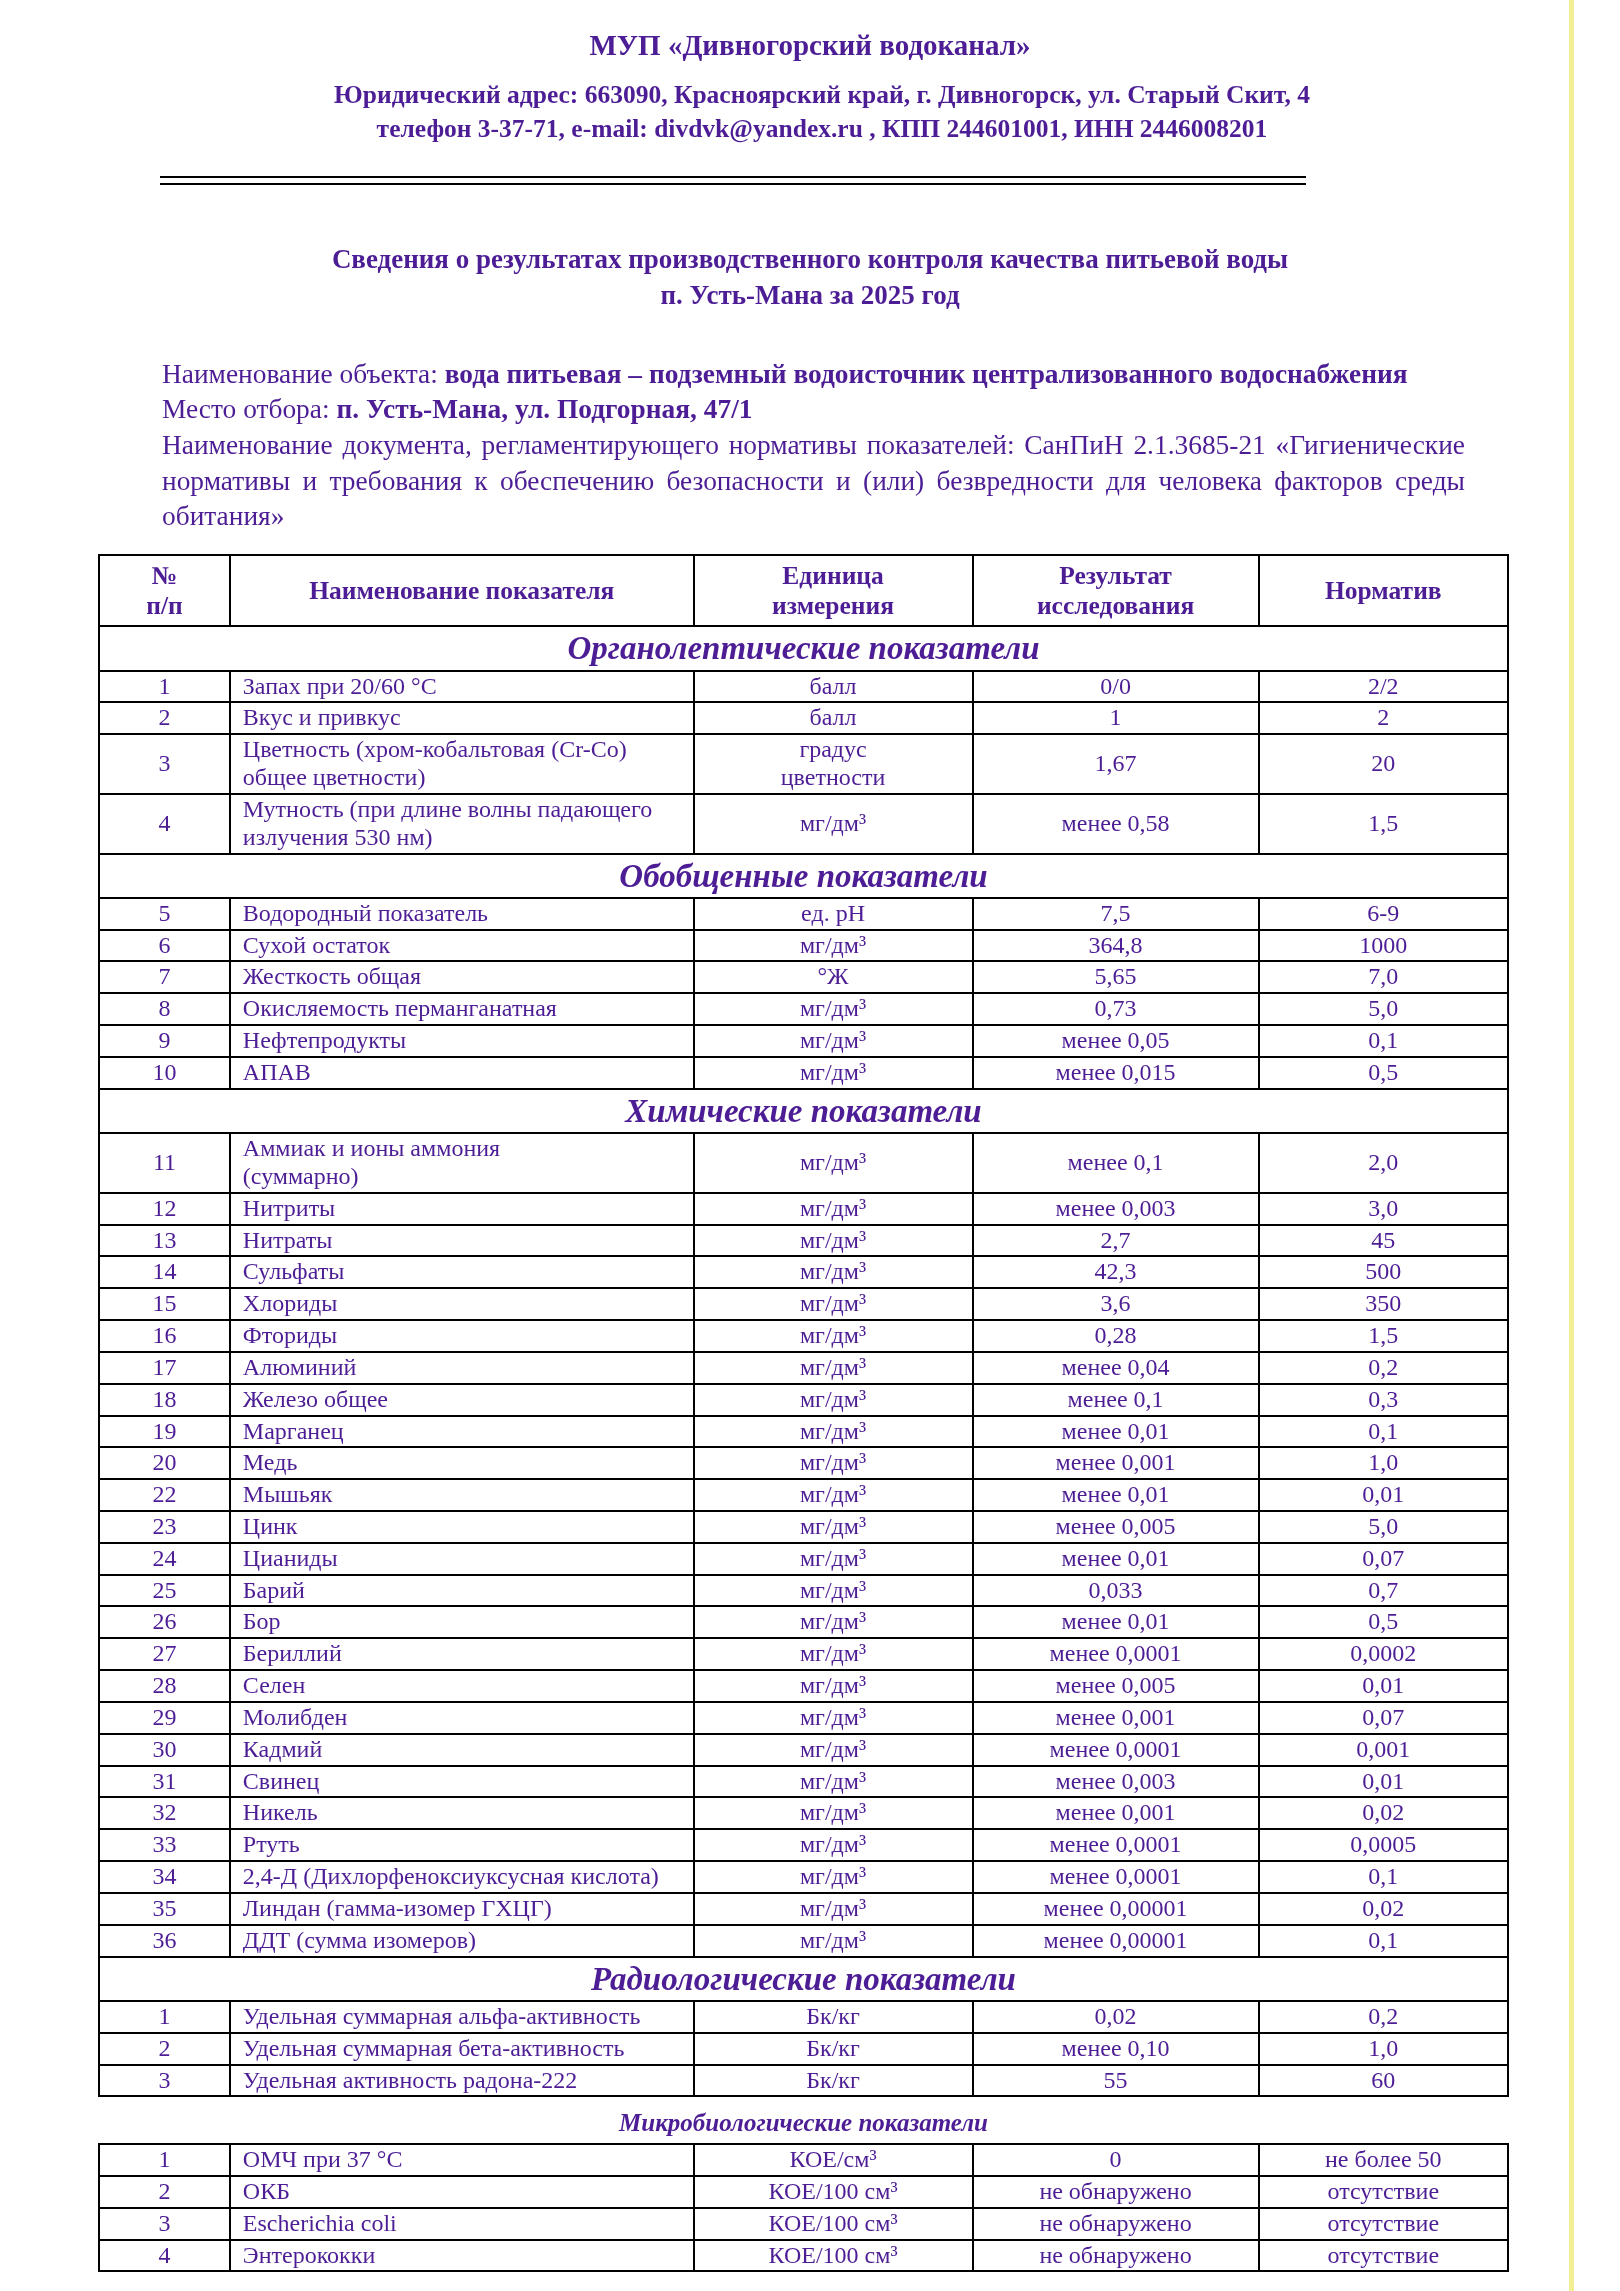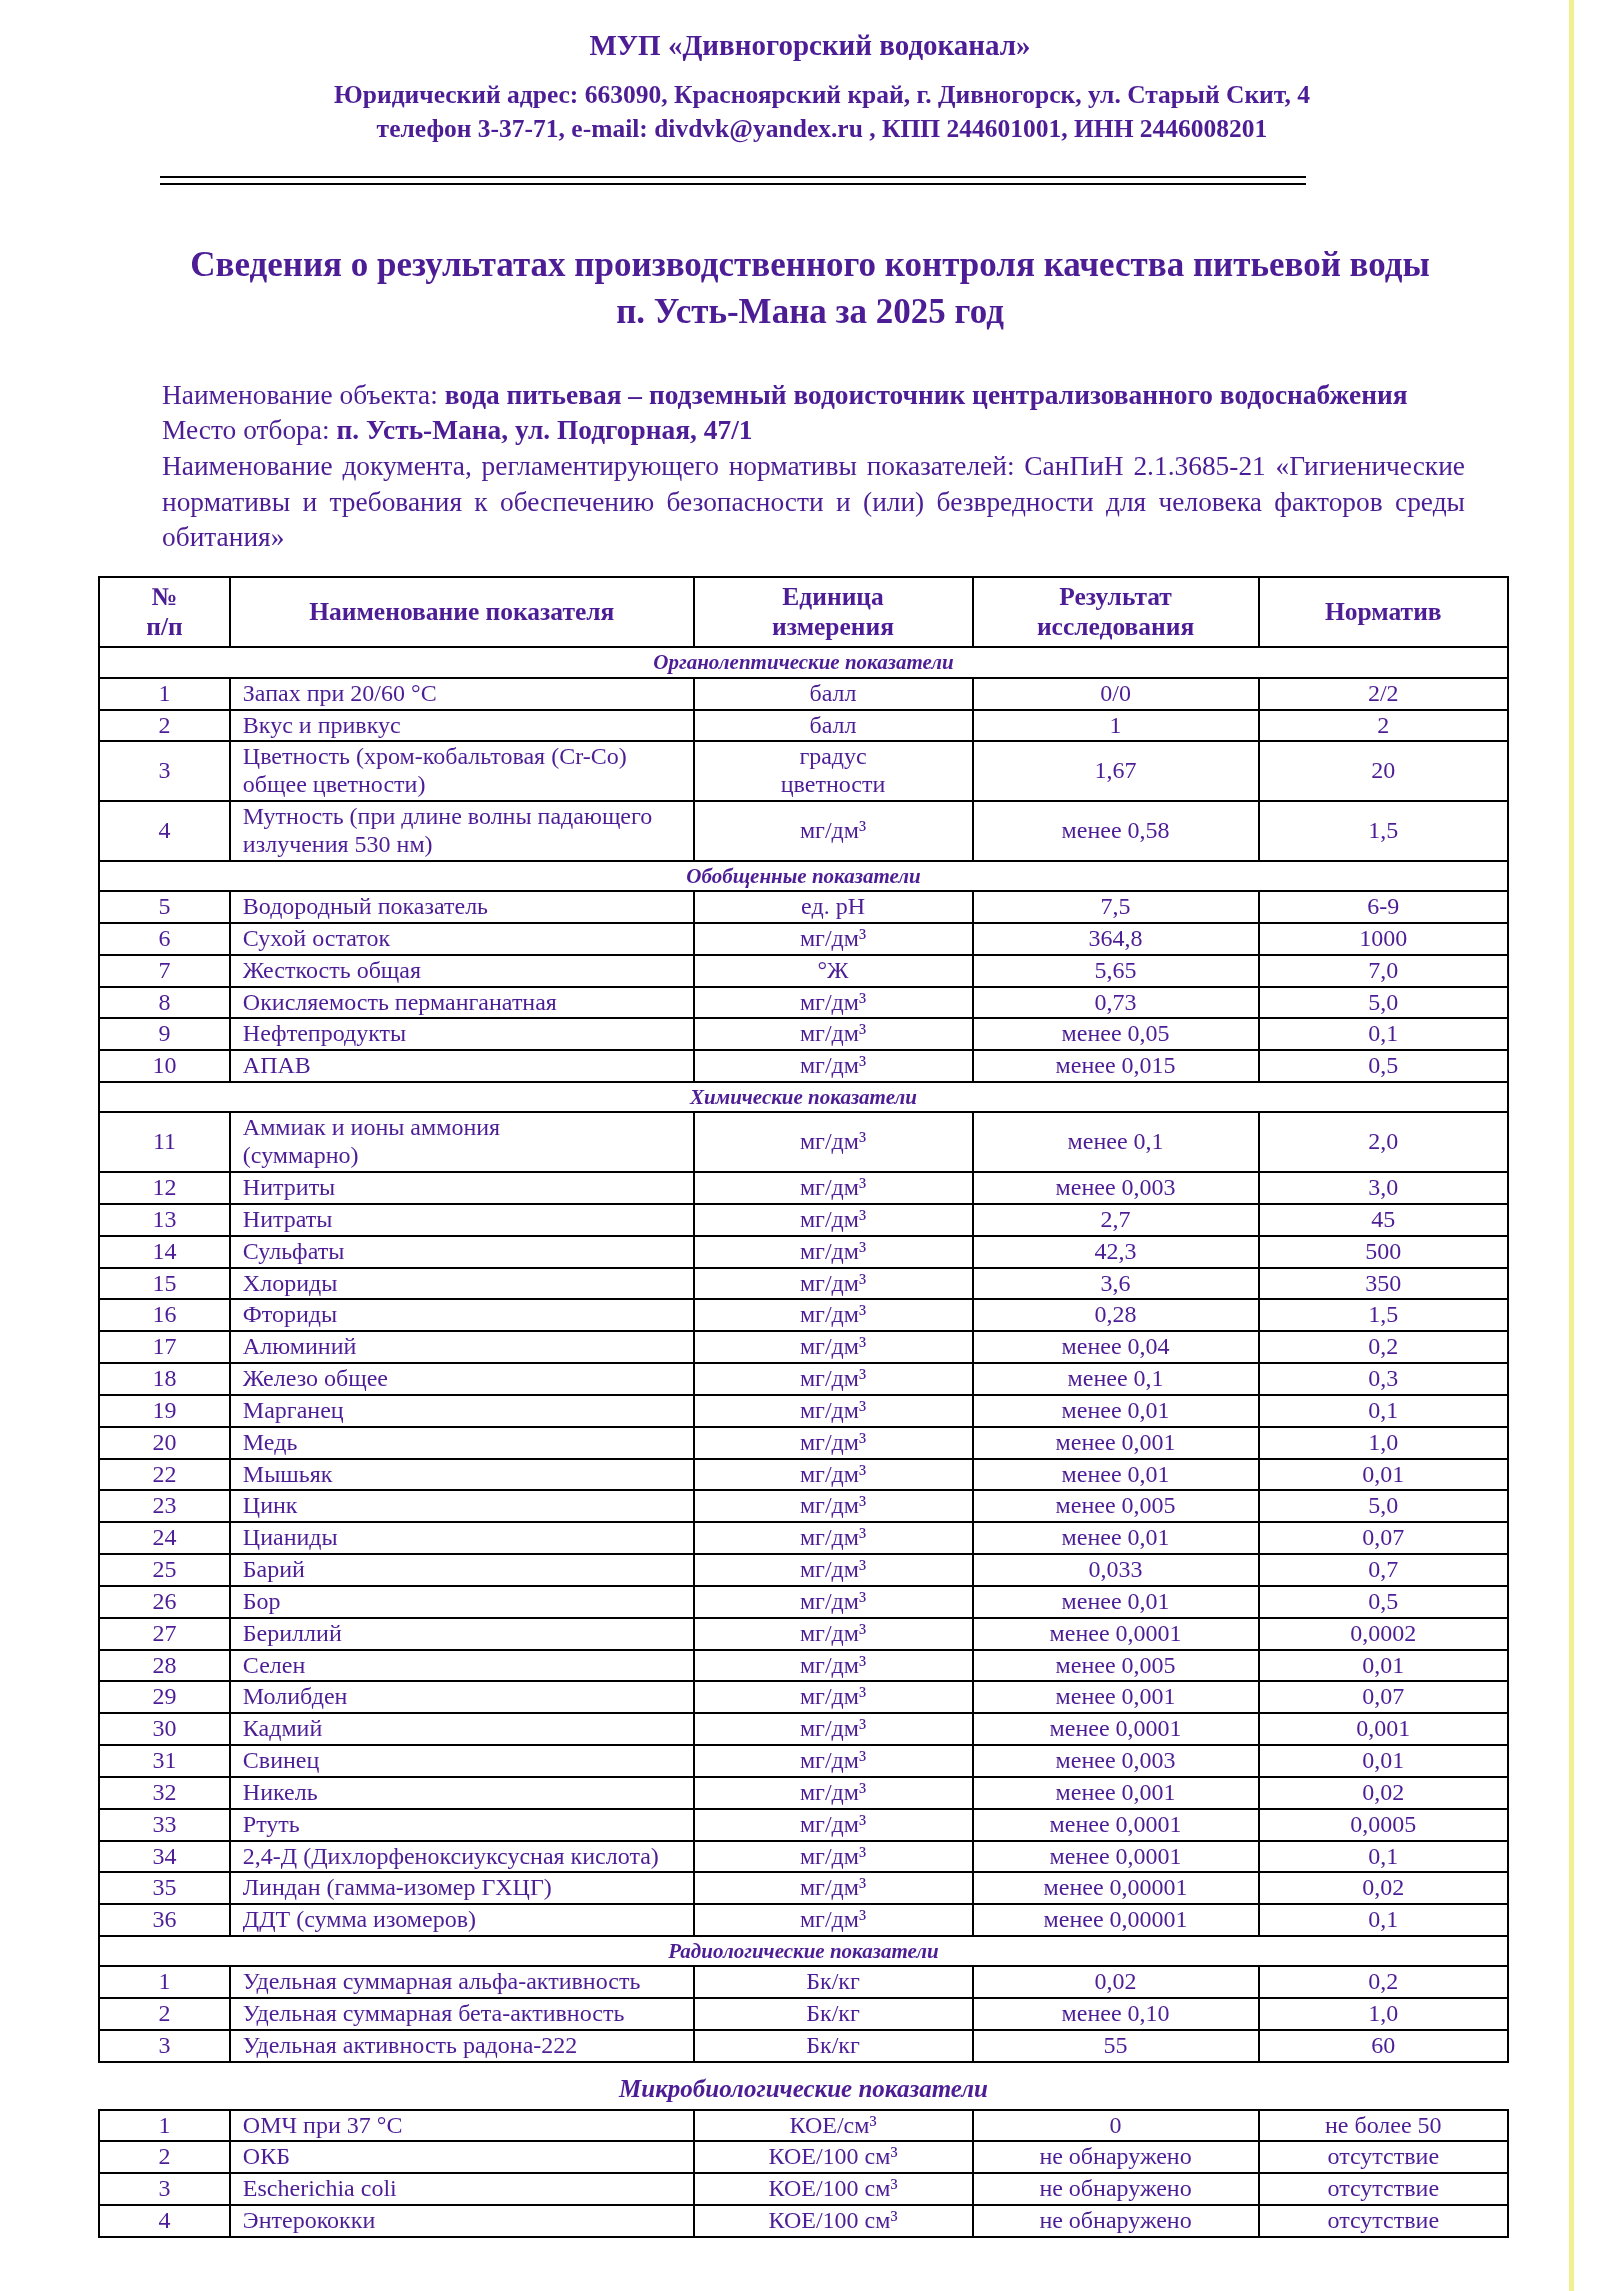--- a/index.html
+++ b/index.html
@@ -4,32 +4,32 @@
 <style>
   html,body { margin:0; padding:0; background:#888; }
   .page {
     width:1620px; height:2292px; position:relative; margin:0 auto;
     background:#ffffff; overflow:hidden;
     font-family:"Liberation Serif","DejaVu Serif",serif; color:#4c1d95;
   }
   .org-name { font-size:29px; font-weight:bold; text-align:center; padding-top:29px; }
   .addr { font-size:25.5px; font-weight:bold; text-align:center; line-height:1.35; margin-top:15.7px;padding-left:24px; }
   .header-divider { height:5.9px; border-top:2.9px solid #000; border-bottom:2px solid #000; margin:29px 314px 0 160px; }
-  .title { font-size:35px; font-weight:bold; text-align:center; margin-top:57px; line-height:1.32; }
+  .title { font-size:27px; font-weight:bold; text-align:center; margin-top:57px; line-height:1.32; }
   .info { font-size:27.4px; margin:43px 155px 0 162px; line-height:1.3; }
   .info .justified { text-align:justify; }
   .b { font-weight:bold; }
 
   .table-wrap { margin:19.6px 111px 0 98px; }
   table { width:100%; border-collapse:collapse; table-layout:fixed; }
   td,th { border:2px solid #000; font-size:24px; padding:1px 7.8px; text-align:center; vertical-align:middle; line-height:1.16; overflow:hidden; }
   th { font-weight:bold; white-space:pre-line; padding:4.9px 5.9px; font-size:25.5px; }
   td.cell-name { text-align:left; white-space:pre-line; padding-left:11.8px; }
   td.cell-unit { white-space:pre-line; }
-  tr.section-row td { font-weight:bold; font-style:italic; font-size:21px; padding:2px; }
+  tr.section-row td { font-weight:bold; font-style:italic; font-size:33px; padding:2px; }
   .micro-title { text-align:center; font-weight:bold; font-style:italic; font-size:25px; margin:11.8px 111px 5.9px 98px; }
   .scan-stripe { position:absolute; top:0; left:1569px; width:4.9px; height:100%; background:#f2ef92; }
 </style>
 </head>
 <body>
 
 <div class="page">
 
   <div class="org-name">МУП «Дивногорский водоканал»</div>
   <div class="addr">

